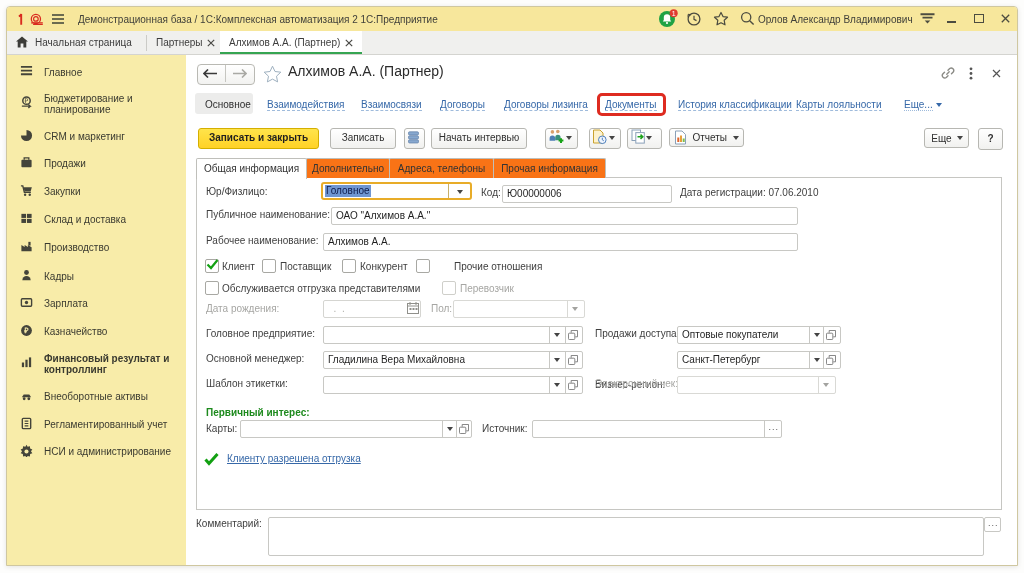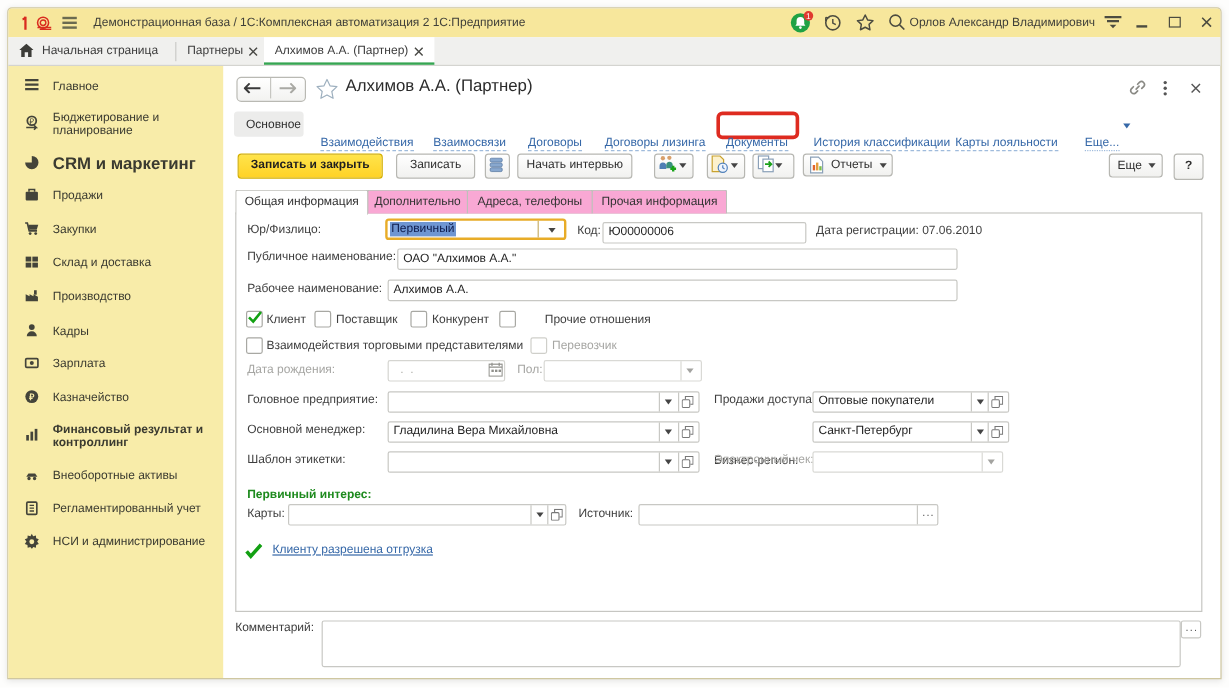--- a/index.html
+++ b/index.html
@@ -7,23 +7,23 @@
 .win{left:6px;top:6px;width:1010px;height:558px;background:#fff;border:1px solid #cfc7a0;border-radius:4px 4px 0 0;box-shadow:0 1px 5px rgba(0,0,0,.10);}
 .titlebar{left:7px;top:7px;width:1010px;height:24px;background:#f7e79c;border-radius:3px 3px 0 0;}
 .tabbar{left:7px;top:31px;width:1010px;height:23px;background:#f0f0ee;border-bottom:1px solid #d4d4d0;}
 .side{left:7px;top:55px;width:179px;height:510px;background:#f8eca9;}
 .burger{left:52px;top:14px;width:12px;height:10px;}
 .burger div{height:2px;background:#6b6b50;margin-bottom:2px;}
 .wtitle{left:78px;top:14px;font-size:10px;color:#3f3f39;}
 .uname{left:758px;top:14px;font-size:10px;color:#3f3f39;}
 .tabtxt{top:37px;font-size:10px;color:#3c3c3c;}
 .tabsep{top:35px;width:1px;height:16px;background:#cbcbc7;}
-.nlink{top:99px;font-size:10px;color:#3668a8;border-bottom:1px dashed #9fbbdc;text-decoration:none;margin-top:15px;}
+.nlink{top:99px;font-size:10px;color:#3668a8;border-bottom:1px dashed #9fbbdc;text-decoration:none;}
 .btn{height:19px;background:linear-gradient(#ffffff,#f1f1ef);border:1px solid #b7b7b2;border-radius:3px;font-size:10px;color:#2f2f2f;text-align:center;line-height:18px;}
-.itab{top:158px;height:19px;background:#f9a8d4;border:1px solid #bfbfba;border-bottom:none;border-radius:2px 2px 0 0;font-size:10px;color:#333;line-height:19px;text-align:center;}
+.itab{top:158px;height:19px;background:#f97316;border:1px solid #bfbfba;border-bottom:none;border-radius:2px 2px 0 0;font-size:10px;color:#333;line-height:19px;text-align:center;}
 .panel{left:196px;top:177px;width:804px;height:331px;background:#fff;border:1px solid #c6c6c2;}
 .lbl{font-size:10px;color:#3f3f3f;}
 .glbl{font-size:10px;color:#a6a6a3;}
 .inp{background:#fff;border:1px solid #c8c8c4;border-radius:2px;font-size:10px;color:#1f1f1f;line-height:16px;padding-left:4px;}
 .cb{width:12px;height:12px;background:#fff;border:1px solid #a8a8a3;border-radius:2px;}
 .link{font-size:10px;color:#3668a8;text-decoration:underline;}
 .car{width:0;height:0;border-left:3.5px solid transparent;border-right:3.5px solid transparent;border-top:4px solid #444;}
 </style></head>
 <body>
 <div class="abs win"></div>
@@ -99,21 +99,21 @@
     <div class="abs" style="left:44px;top:67px;font-size:10px;color:#3a3a30;line-height:11px;">Главное</div>
     <svg class="abs" style="left:20px;top:96px" width="13" height="13" viewBox="0 0 14 14">
       <circle cx="7" cy="5" r="4" fill="none" stroke="#44443a" stroke-width="1.6"></circle>
       <text x="7" y="7.6" font-size="7" text-anchor="middle" fill="#44443a">₽</text>
       <path d="M2 11 h9 l-2 -2 m2 2 l-2 2" stroke="#44443a" stroke-width="1.4" fill="none"></path>
     </svg>
     <div class="abs" style="left:44px;top:93px;font-size:10px;color:#3a3a30;line-height:11px;">Бюджетирование и<br>планирование</div>
     <svg class="abs" style="left:20px;top:129px" width="13" height="13" viewBox="0 0 14 14">
       <path d="M7 1 a6 6 0 1 1 -6 6 l6 0 z" fill="#44443a"></path>
     </svg>
-    <div class="abs" style="left:44px;top:131px;font-size:14px;color:#3a3a30;line-height:11px;font-weight:bold;">CRM и маркетинг</div>
+    <div class="abs" style="left:44px;top:131px;font-size:10px;color:#3a3a30;line-height:11px;">CRM и маркетинг</div>
     <svg class="abs" style="left:20px;top:156px" width="13" height="13" viewBox="0 0 14 14">
       <rect x="1.5" y="4" width="11" height="8" rx="1" fill="#44443a"></rect>
       <path d="M4.5 4 v-2 h5 v2" stroke="#44443a" stroke-width="1.4" fill="none"></path>
     </svg>
     <div class="abs" style="left:44px;top:158px;font-size:10px;color:#3a3a30;line-height:11px;">Продажи</div>
     <svg class="abs" style="left:20px;top:184px" width="13" height="13" viewBox="0 0 14 14">
       <path d="M1 2 h2 l1.7 7 h7" stroke="#44443a" stroke-width="1.5" fill="none"></path>
       <path d="M3.8 3.5 h9 l-1.4 4.5 h-6.5 z" fill="#44443a"></path>
       <circle cx="5.5" cy="11.5" r="1.3" fill="#44443a"></circle>
       <circle cx="10.5" cy="11.5" r="1.3" fill="#44443a"></circle>
@@ -258,21 +258,21 @@
 <div class="abs btn" style="left:978px;top:128px;width:23px;height:20px;line-height:19px;font-weight:bold;">?</div>
 
 <div class="abs panel"></div>
 <div class="abs itab" style="left:196px;width:109px;background:#fff;height:20px;z-index:2;">Общая информация</div>
 <div class="abs itab" style="left:306px;width:82px;">Дополнительно</div>
 <div class="abs itab" style="left:389px;width:103px;">Адреса, телефоны</div>
 <div class="abs itab" style="left:493px;width:111px;">Прочая информация</div>
 <div id="form">
     <div class="abs lbl" style="left:206px;top:186px;">Юр/Физлицо:</div>
     <div class="abs" style="left:321px;top:182px;width:147px;height:14px;border:2px solid #e8ac28;border-radius:3px;background:#fff;">
-      <div style="position:absolute;left:2px;top:1px;bottom:1px;background:#6f96d2;color:#0d1b4c;font-size:10px;line-height:12px;padding:0 1px;">Первичный</div>
+      <div style="position:absolute;left:2px;top:1px;bottom:1px;background:#6f96d2;color:#0d1b4c;font-size:10px;line-height:12px;padding:0 1px;">Головное</div>
       <div style="position:absolute;right:21px;top:0;bottom:0;width:0;border-left:1px solid #c8b06a;"></div>
       <div style="position:absolute;right:7px;top:6px;width:0;height:0;border-left:3.5px solid transparent;border-right:3.5px solid transparent;border-top:4px solid #444;"></div>
     </div>
     <div class="abs lbl" style="left:481px;top:187px;">Код:</div>
     <div class="abs inp" style="left:502px;top:185px;width:164px;height:16px;">Ю00000006</div>
     <div class="abs lbl" style="left:680px;top:187px;">Дата регистрации: 07.06.2010</div>
     <div class="abs lbl" style="left:206px;top:209px;">Публичное наименование:</div>
     <div class="abs inp" style="left:331px;top:207px;width:461px;height:16px;">ОАО "Алхимов А.А."</div>
     <div class="abs lbl" style="left:206px;top:235px;">Рабочее наименование:</div>
     <div class="abs inp" style="left:323px;top:233px;width:469px;height:16px;">Алхимов А.А.</div>
@@ -281,21 +281,21 @@
       <path d="M2.5 7.5 L6 11 12.5 3" stroke="#13a113" stroke-width="2.2" fill="none"></path>
     </svg>
     <div class="abs lbl" style="left:222px;top:261px;">Клиент</div>
     <div class="abs cb" style="left:262px;top:259px;"></div>
     <div class="abs lbl" style="left:280px;top:261px;">Поставщик</div>
     <div class="abs cb" style="left:342px;top:259px;"></div>
     <div class="abs lbl" style="left:360px;top:261px;">Конкурент</div>
     <div class="abs cb" style="left:416px;top:259px;"></div>
     <div class="abs lbl" style="left:434px;top:261px;margin-left:20px;">Прочие отношения</div>
     <div class="abs cb" style="left:205px;top:281px;"></div>
-    <div class="abs lbl" style="left:222px;top:283px;">Взаимодействия торговыми представителями</div>
+    <div class="abs lbl" style="left:222px;top:283px;">Обслуживается отгрузка представителями</div>
     <div class="abs cb" style="left:442px;top:281px;border-color:#cfcfca;"></div>
     <div class="abs glbl" style="left:460px;top:283px;">Перевозчик</div>
     <div class="abs glbl" style="left:206px;top:303px;">Дата рождения:</div>
     <div class="abs inp" style="left:323px;top:300px;width:92px;height:16px;color:#b0b0ab;border-color:#d5d5d1;">&nbsp;&nbsp;.&nbsp;&nbsp;.</div>
     <svg class="abs" style="left:407px;top:302px" width="12" height="12" viewBox="0 0 12 12">
       <rect x="0.5" y="1.5" width="11" height="10" fill="none" stroke="#90908b"></rect>
       <path d="M0.5 4 L11.5 4 M3 0 L3 3 M9 0 L9 3" stroke="#90908b"></path>
       <rect x="2.5" y="6" width="2" height="2" fill="#90908b"></rect>
       <rect x="5.5" y="6" width="2" height="2" fill="#90908b"></rect>
       <rect x="8.5" y="6" width="2" height="2" fill="#90908b"></rect>

